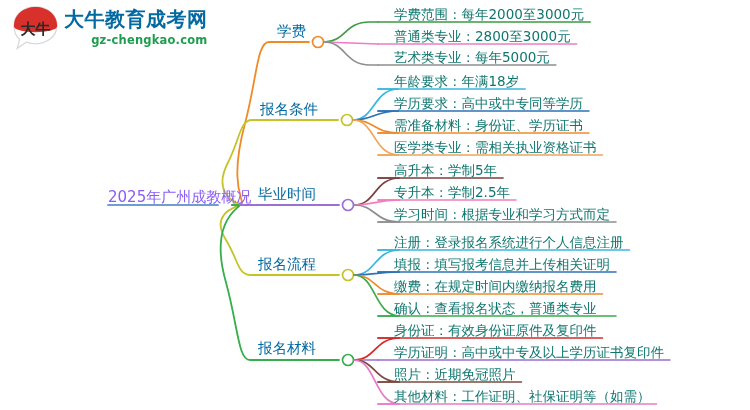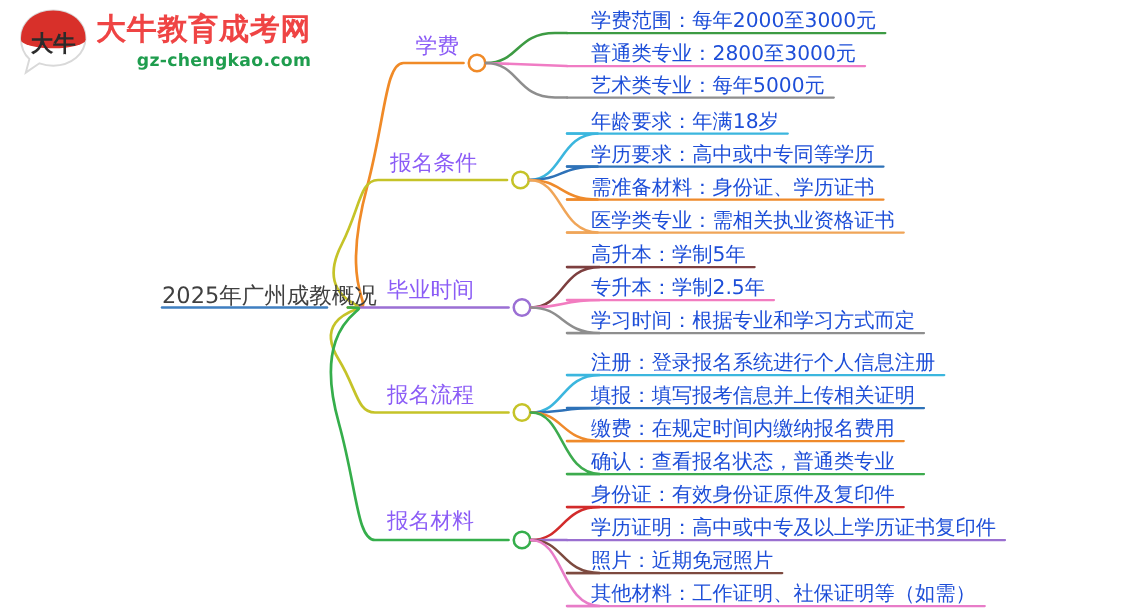--- a/index.html
+++ b/index.html
@@ -8,37 +8,37 @@
 
   #stage { position:relative; width:750px; height:410px; background:#fff; }
 
   svg.wires { position:absolute; left:0; top:0; width:750px; height:410px; }
 
   
   .logo { position:absolute; left:12px; top:4px; width:215px; height:52px;text-align:right; }
   .logo-mark { position:absolute; left:0px; top:2px; width:47px; height:44px; }
   .logo-text { position:absolute; left:52px; top:3px; }
   .logo-title {
-    font-size:20px; font-weight:bold; color:#ef4444;
+    font-size:20px; font-weight:bold; color:#0369a1;
     letter-spacing:0.5px; line-height:24px; white-space:nowrap;
   }
   .logo-url {
     font-size:11.5px; font-weight:bold; color:#1f9d4e;
     letter-spacing:0.2px; line-height:16px; white-space:nowrap;
     margin-top:1px;
   }
 
   
   .lbl {
     position:absolute; white-space:nowrap;
     font-size:14px; color:#3a3a3a; line-height:17px;
   }
-  .lbl.center { font-size:15px; color:#404040; }
-  .lbl.branch { font-size:14.5px; color:#8b5cf6; }
-  .lbl.leaf   { font-size:13.5px; color:#1d4ed8; }
+  .lbl.center { font-size:15px; color:#8b5cf6; }
+  .lbl.branch { font-size:14.5px; color:#0369a1; }
+  .lbl.leaf   { font-size:13.5px; color:#0f766e; }
 </style>
 </head>
 <body>
 
 <div id="stage">
 
   <div class="logo">
     <svg class="logo-mark" viewBox="0 0 47 44">
       <path d="M23.5 1 C35.5 1 45 8.8 45 19.4 C45 30 35.5 37.8 23.5 37.8
                C20.2 37.8 17.1 37.2 14.3 36.2 L5.2 42.4 L7.6 33.4

